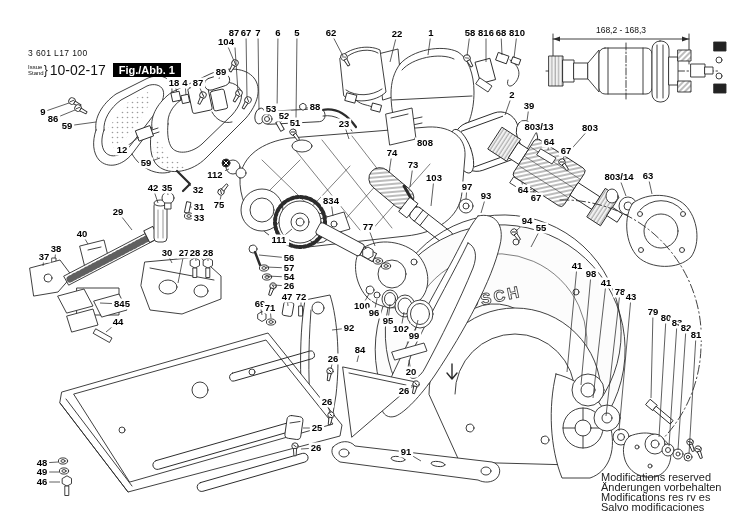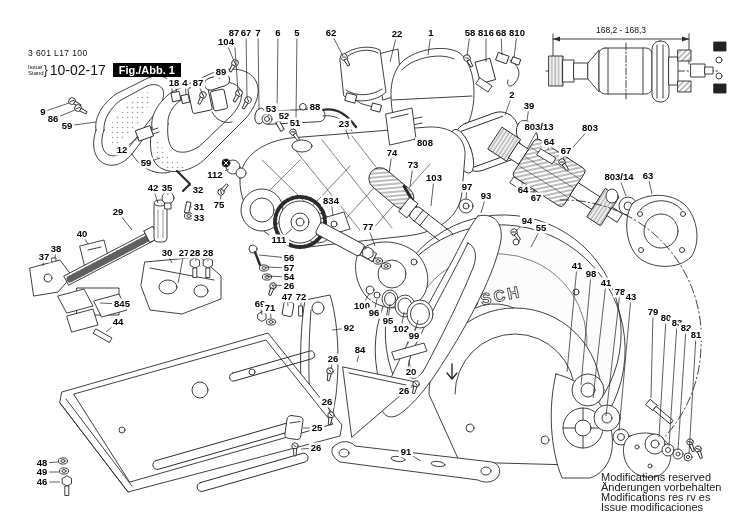--- a/index.html
+++ b/index.html
@@ -30,21 +30,21 @@
       <span class="brace">}</span>
       <span class="date">10-02-17</span>
       <span class="fig-box">Fig./Abb. 1</span>
     </div>
   </div>
 
   <div class="footer-note">
     <div>Modifications reserved</div>
     <div>Änderungen vorbehalten</div>
     <div>Modifications res rv es</div>
-    <div>Issue modificaciones</div>
+    <div>Salvo modificaciones</div>
   </div>
 
   <svg width="730" height="516" viewBox="0 0 730 516">
     <defs>
       <pattern id="hx" patternUnits="userSpaceOnUse" width="4" height="4" patternTransform="rotate(45)">
         <rect width="4" height="4" fill="#ffffff"></rect>
         <line x1="1" y1="0" x2="1" y2="4" stroke="#7a7a7a" stroke-width="1"></line>
       </pattern>
       <pattern id="hv" patternUnits="userSpaceOnUse" width="3.4" height="3.4">
         <rect width="3.4" height="3.4" fill="#f2f2f2"></rect>

